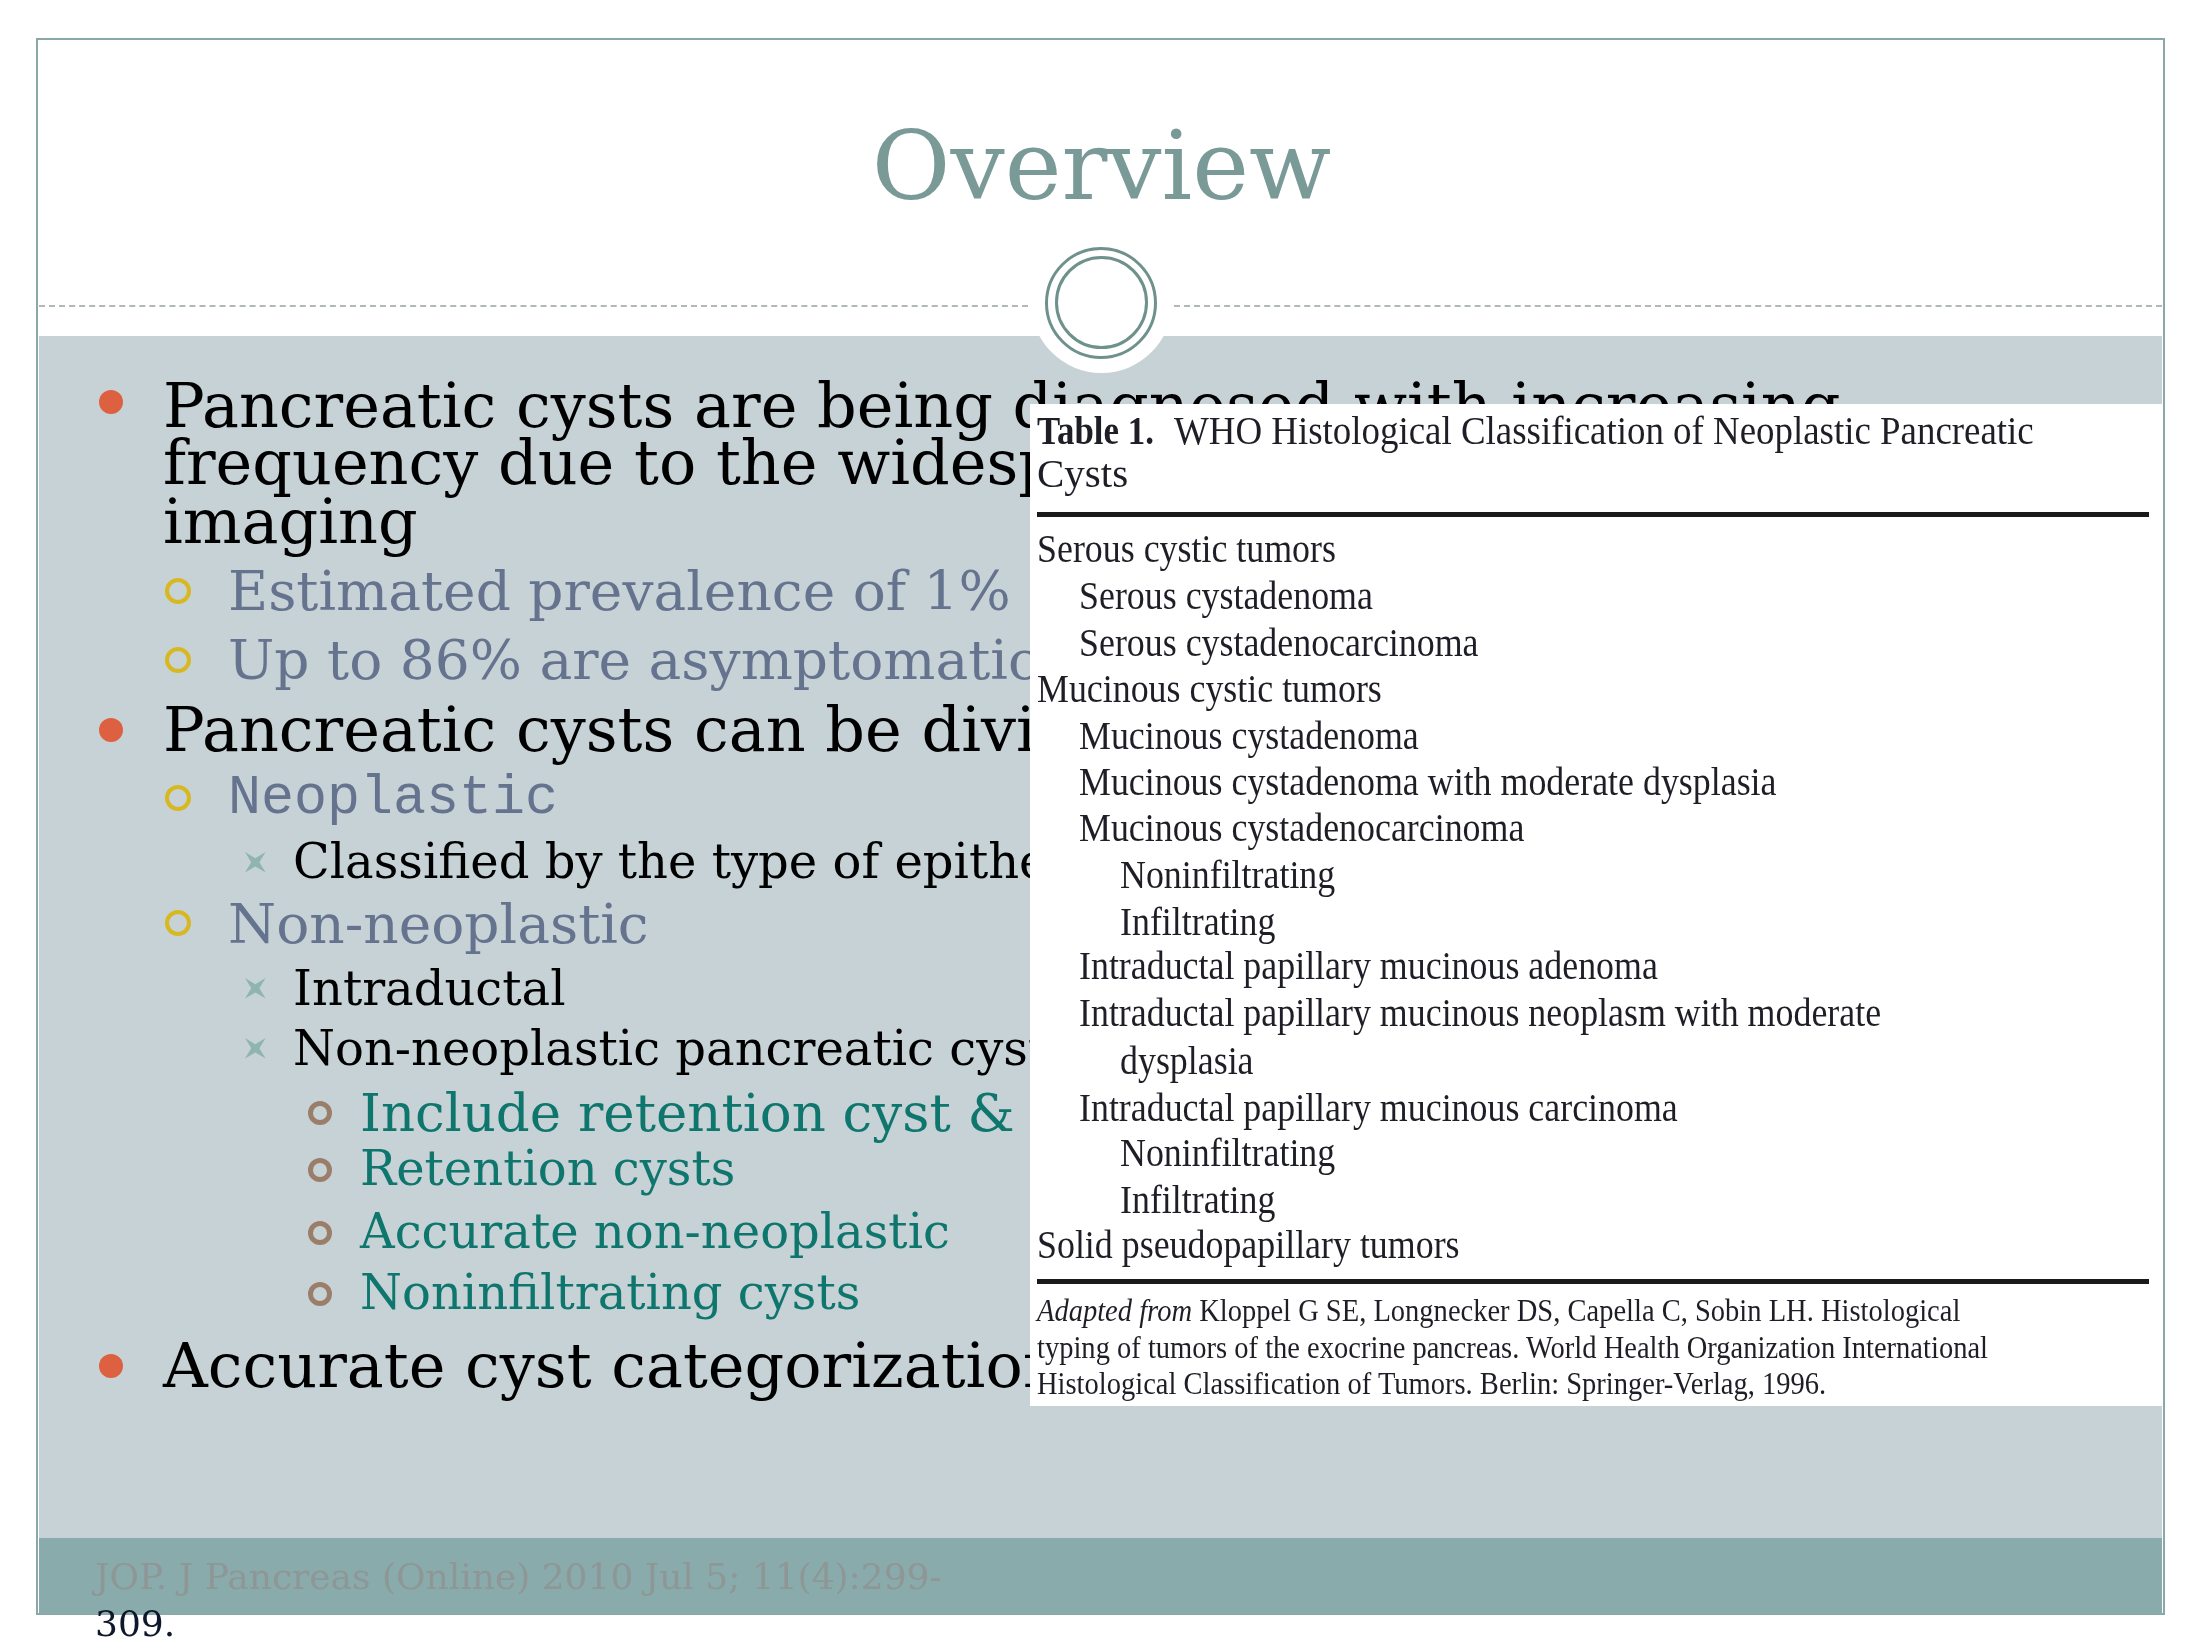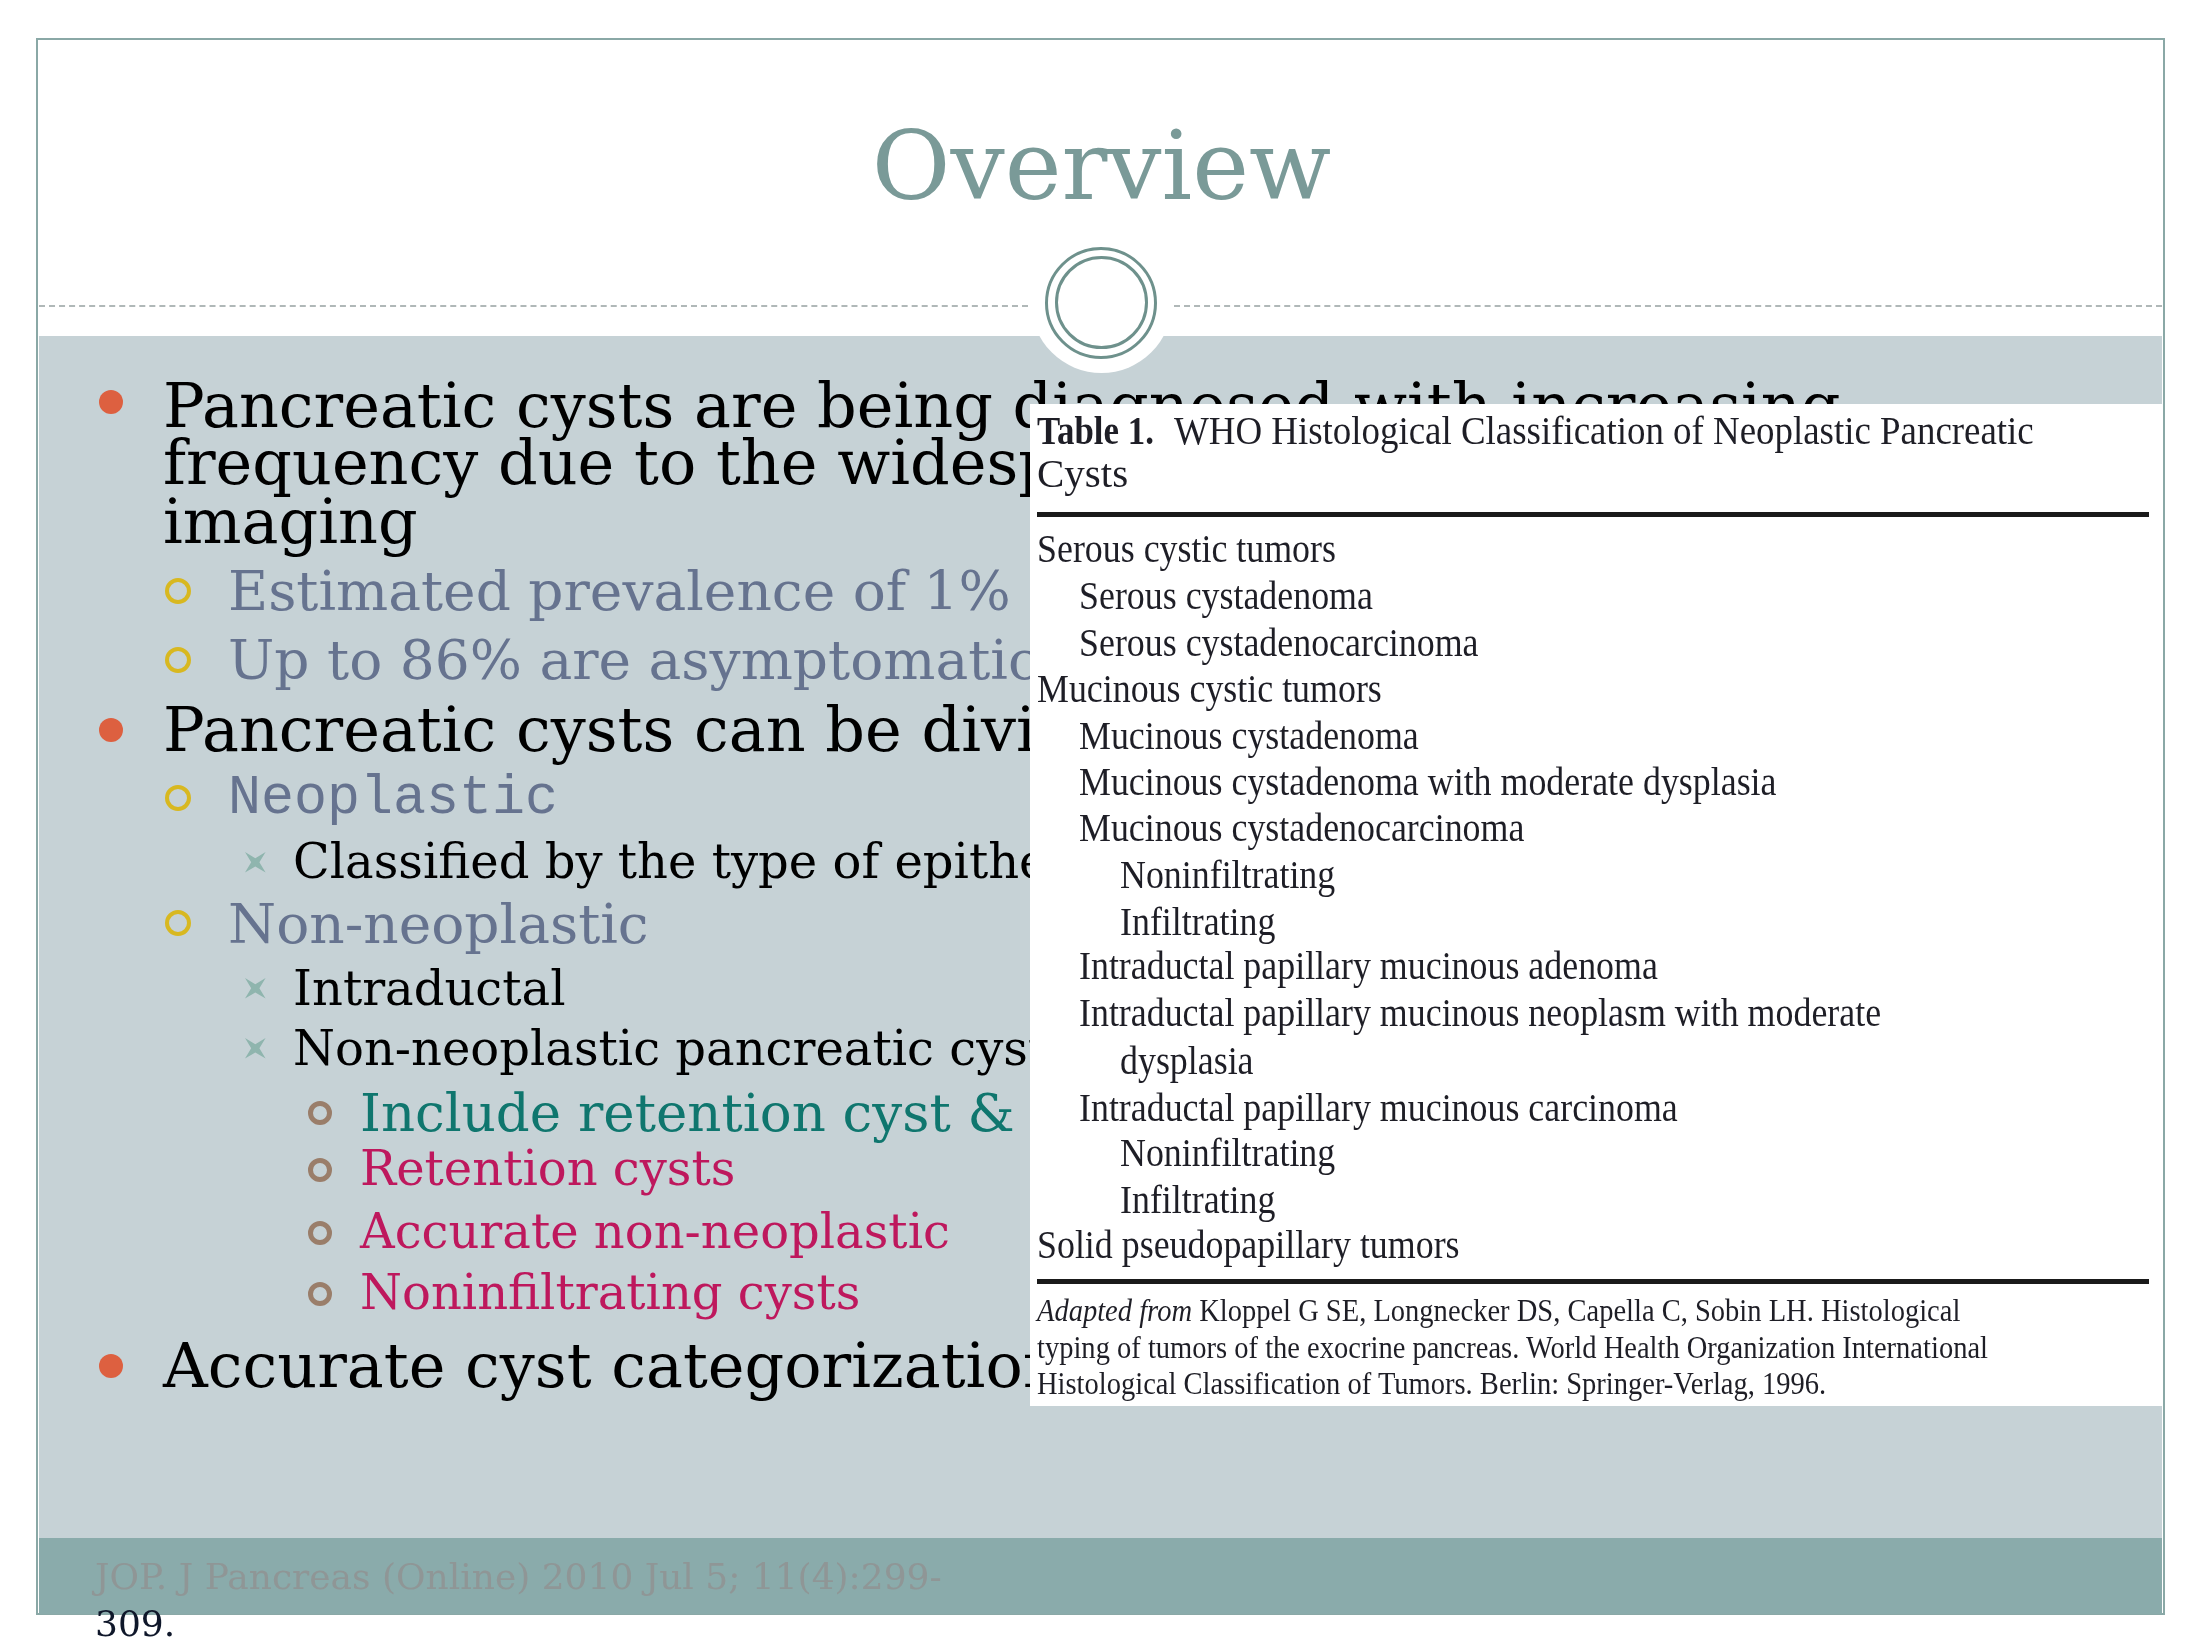--- a/index.html
+++ b/index.html
@@ -16,21 +16,21 @@
   #circle-outer { position:absolute; left:1045px; top:247px; width:112px; height:112px; border-radius:50%;
                   border:3.4px solid #6e918c; box-sizing:border-box; }
   #circle-inner { position:absolute; left:1055px; top:256px; width:93px; height:93px; border-radius:50%;
                   border:3.4px solid #6e918c; box-sizing:border-box; }
   #title { position:absolute; left:0; width:2203px; top:110px; text-align:center; font-size:96px; line-height:112px;
            color:#7a9a98; font-family:"DejaVu Serif", serif; }
 
   .l1 { font-size:62px; line-height:62px; color:#000000; }
   .l2 { font-size:55px; line-height:55px; color:#66738f; }
   .l3 { font-size:48px; line-height:48px; color:#000000; }
-  .l4 { font-size:48px; line-height:48px; color:#be185d; }
+  .l4 { font-size:48px; line-height:48px; color:#0f766e; }
   .l4s { font-size:53px; line-height:43px; color:#0f766e;text-align:center; }
   .dot-red { position:absolute; width:24px; height:24px; border-radius:50%; background:#dd6040; }
   .ring-yellow { position:absolute; width:26px; height:26px; border-radius:50%; border:4.3px solid #d8b820; box-sizing:border-box; }
   .ring-brown { position:absolute; width:24px; height:24px; border-radius:50%; border:5.2px solid #9a7e6a; box-sizing:border-box; }
   .star-teal { position:absolute; width:20.6px; height:20.6px; background:#8fb5ae;
                clip-path:polygon(0 0, 50% 30%, 100% 0, 70% 50%, 100% 100%, 50% 70%, 0 100%, 30% 50%); }
 
   #table-box { position:absolute; left:1030px; top:404px; width:1132px; height:1002px; background:#ffffff; }
   .tt { position:absolute; white-space:nowrap; font-family:"Liberation Serif", serif; color:#1e1e26; }
   .tcap { font-size:41px; line-height:41px; }

